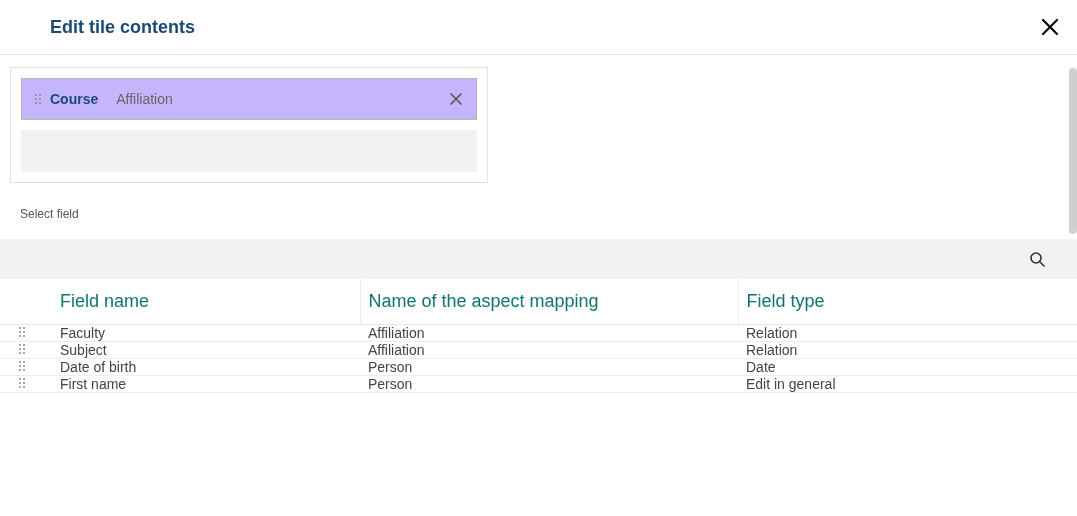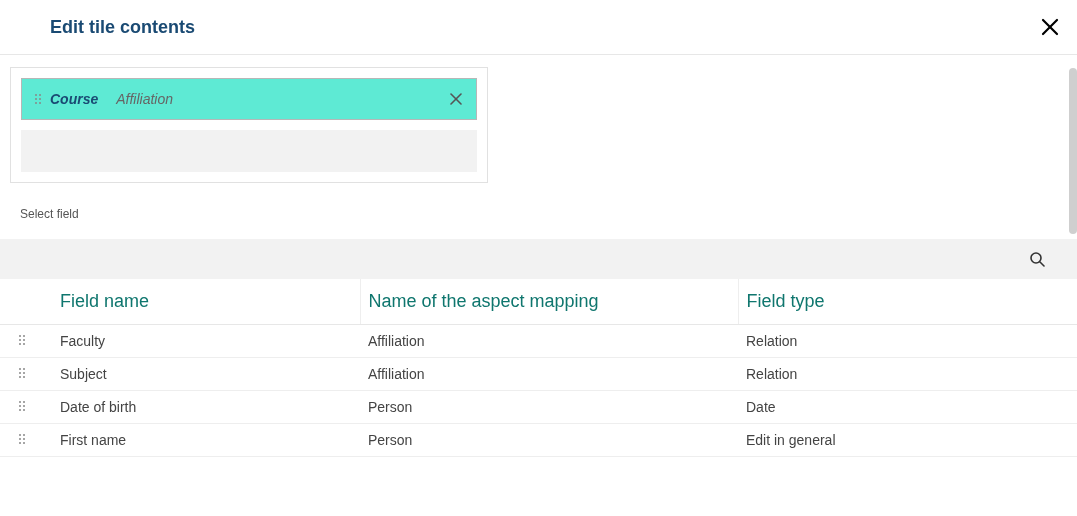--- a/index.html
+++ b/index.html
@@ -55,23 +55,22 @@
     width: 478px;
     padding: 10px 10px 10px 10px;
   }
   .field-chip {
     border: 1px solid #b7b7b7;
     height: 42px;
     display: flex;
     align-items: center;
     padding: 0 10px;
     margin-bottom: 10px;
-    background: #5eead4;
+    background: #c4b5fd;
     position: relative;
-    font-style: italic;
   }
   .drag-dots {
     width: 12px;
     height: 12px;
     margin-right: 6px;
     display: inline-flex;
     align-items: center;
     justify-content: center;
   }
   .drag-dots svg { display: block; }
@@ -140,21 +139,21 @@
   }
   .table thead th.col-drag { width: 44px; }
   .table thead th.col-name { }
   .table thead th.col-aspect { border-left: 1px solid #eee; }
   .table thead th.col-type { border-left: 1px solid #eee; }
   .table tbody tr {
     border-bottom: 1px solid #eee;
     cursor: pointer;
   }
   .table tbody td {
-    padding: 8px 8px;
+    padding: 0 8px;
     color: #444;
     font-size: 14px;
   }
   .table tbody td.col-drag {
     width: 44px;
     text-align: center;
     color: #888;
   }
   .col-name-pad { padding-left: 16px !important; }
 

